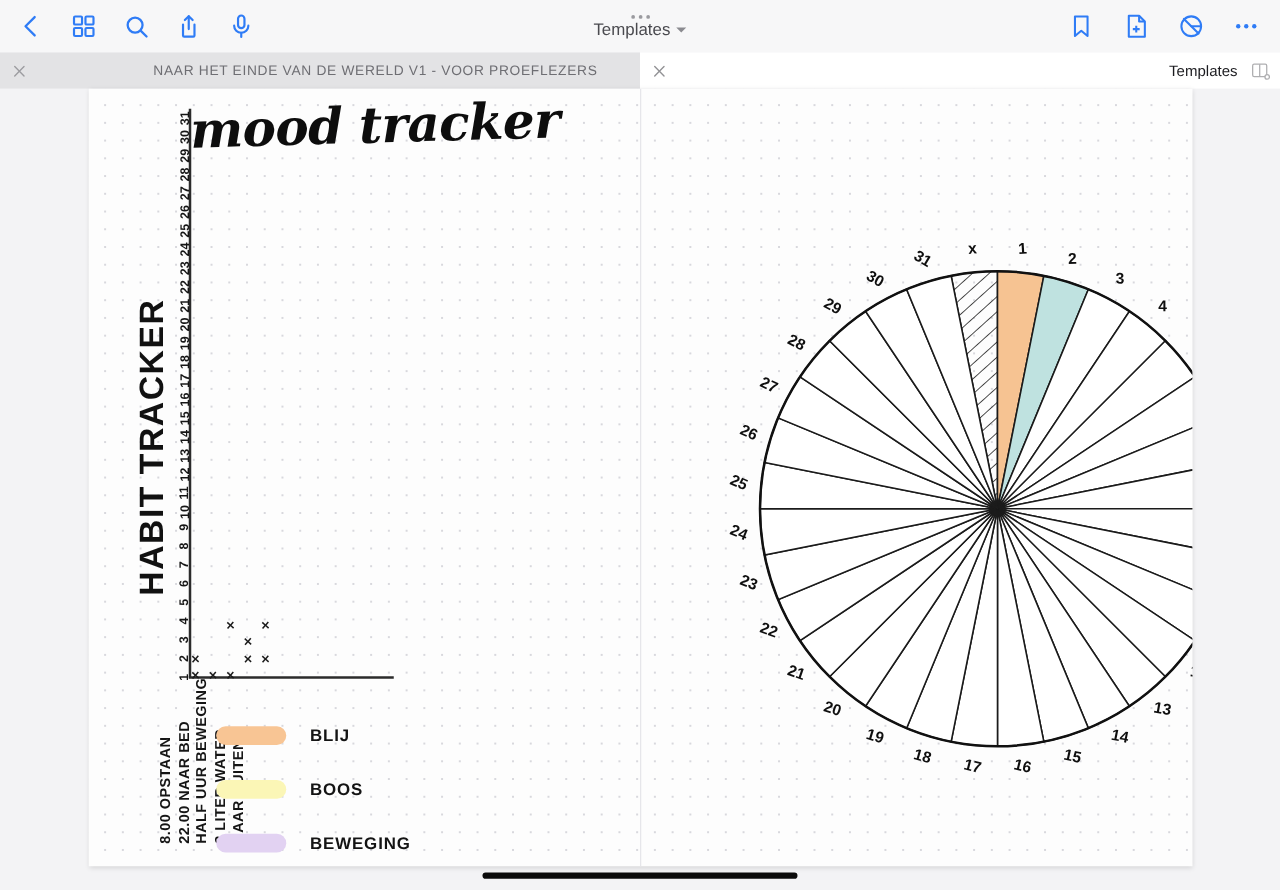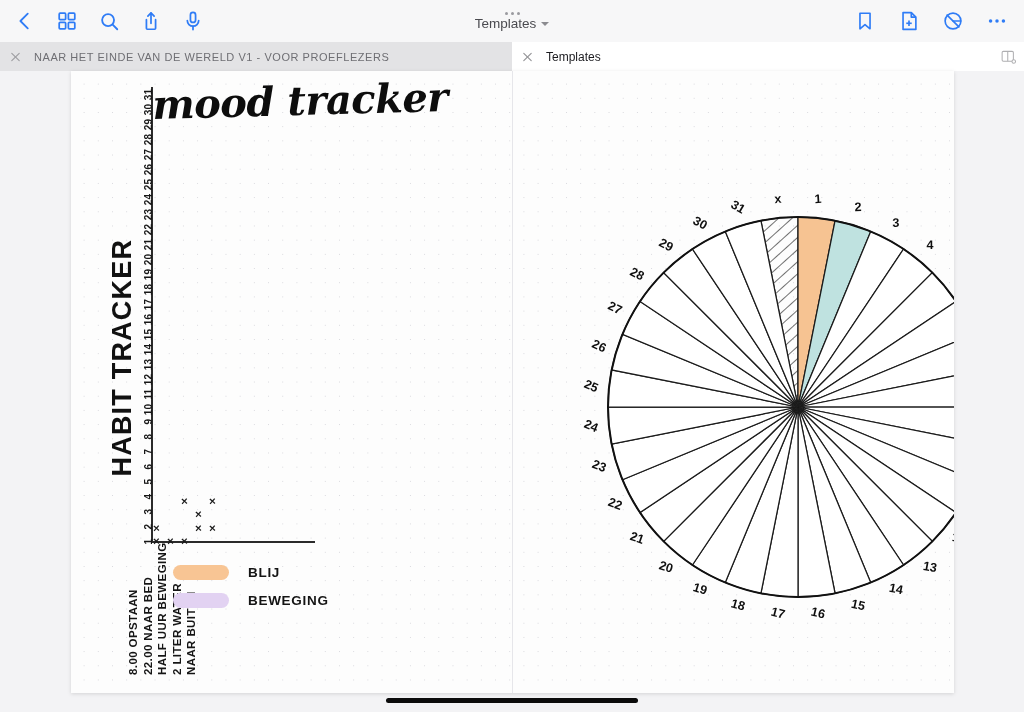--- a/index.html
+++ b/index.html
@@ -38,21 +38,21 @@
   .tab {
     height:29px; display:flex; align-items:center; position:relative;
     font-size:11px; letter-spacing:.55px;
   }
   .tab-a { width:512px; background:#e3e3e5; color:#6e6e73; }
   .tab-b { width:512px; background:#ffffff; color:#1b1b1f; }
   .tab .tclose {
     position:absolute; left:9px; top:50%; transform:translateY(-50%);
     width:13px; height:13px; cursor:pointer; opacity:.6;
   }
-  .tab .tlabel { width:100%; text-align:left; padding:0 34px; white-space:nowrap; overflow:hidden; text-overflow:ellipsis; }
+  .tab .tlabel { width:100%; text-align:right; padding:0 34px; white-space:nowrap; overflow:hidden; text-overflow:ellipsis; }
   .tab-b .tlabel { font-size:12px; letter-spacing:0; font-weight:400; }
   .split-ico { position:absolute; right:8px; top:50%; transform:translateY(-50%); width:15px; height:15px; opacity:.55; cursor:pointer;}
 
   
   .canvas { position:absolute; left:0; top:71px; width:1024px; height:612px; background:#f3f3f5; }
   .spread {
     position:absolute; left:71px; top:0; width:883px; height:622px;
     background:#fdfdfd; box-shadow:0 1px 4px rgba(0,0,0,.13);
     overflow:hidden;
   }
@@ -106,21 +106,21 @@
   .wheel { position:absolute; left:440px; top:0; width:443px; height:622px; }
   .wheel svg { position:absolute; left:0; top:0; }
   .wnum {
     position:absolute; font-size:12.5px; font-weight:700; color:#0f0f0f;
     font-family:"Liberation Sans", sans-serif; line-height:1;
     transform-origin:center center;
   }
 
   
   .mlegend { position:absolute; left:102px; top:488px; }
-  .ml-row { display:flex; align-items:center; height:27px; margin-bottom:1px; }
+  .ml-row { display:flex; align-items:center; height:27px; margin-bottom:1px;margin-top:16px; }
   .ml-sw { width:56px; height:15px; border-radius:9px; }
   .ml-lb {
     margin-left:19px; font-family:"Liberation Sans Narrow","Liberation Sans",sans-serif;
     font-size:13.5px; font-weight:700; letter-spacing:.7px; color:#141414;
   }
 
   
   .home-ind {
     position:absolute; left:50%; bottom:9px; transform:translateX(-50%);
     width:252px; height:5px; border-radius:3px; background:#0b0b0b;
@@ -372,20 +372,24 @@
               <span class="wnum" style="left: 180.949px; top: 145.56px; width: 16px; text-align: center; transform: rotate(29.2deg);">30</span>
               <span class="wnum" style="left: 218.621px; top: 129.956px; width: 16px; text-align: center; transform: rotate(30.3deg);">31</span>
             </div>
         </div>
         <div class="mlegend" id="mood-legend">
             <div class="ml-row">
               <span class="ml-sw" style="background: rgb(248, 197, 148);"></span>
               <span class="ml-lb">BLIJ</span>
             </div>
             <div class="ml-row">
+              <span class="ml-sw" style="background: rgb(251, 246, 182);"></span>
+              <span class="ml-lb">BOOS</span>
+            </div>
+            <div class="ml-row">
               <span class="ml-sw" style="background: rgb(226, 210, 242);"></span>
               <span class="ml-lb">BEWEGING</span>
             </div>
           </div>
       </div>
     </div>
   </div>
 
   <div class="home-ind"></div>
 </div>

